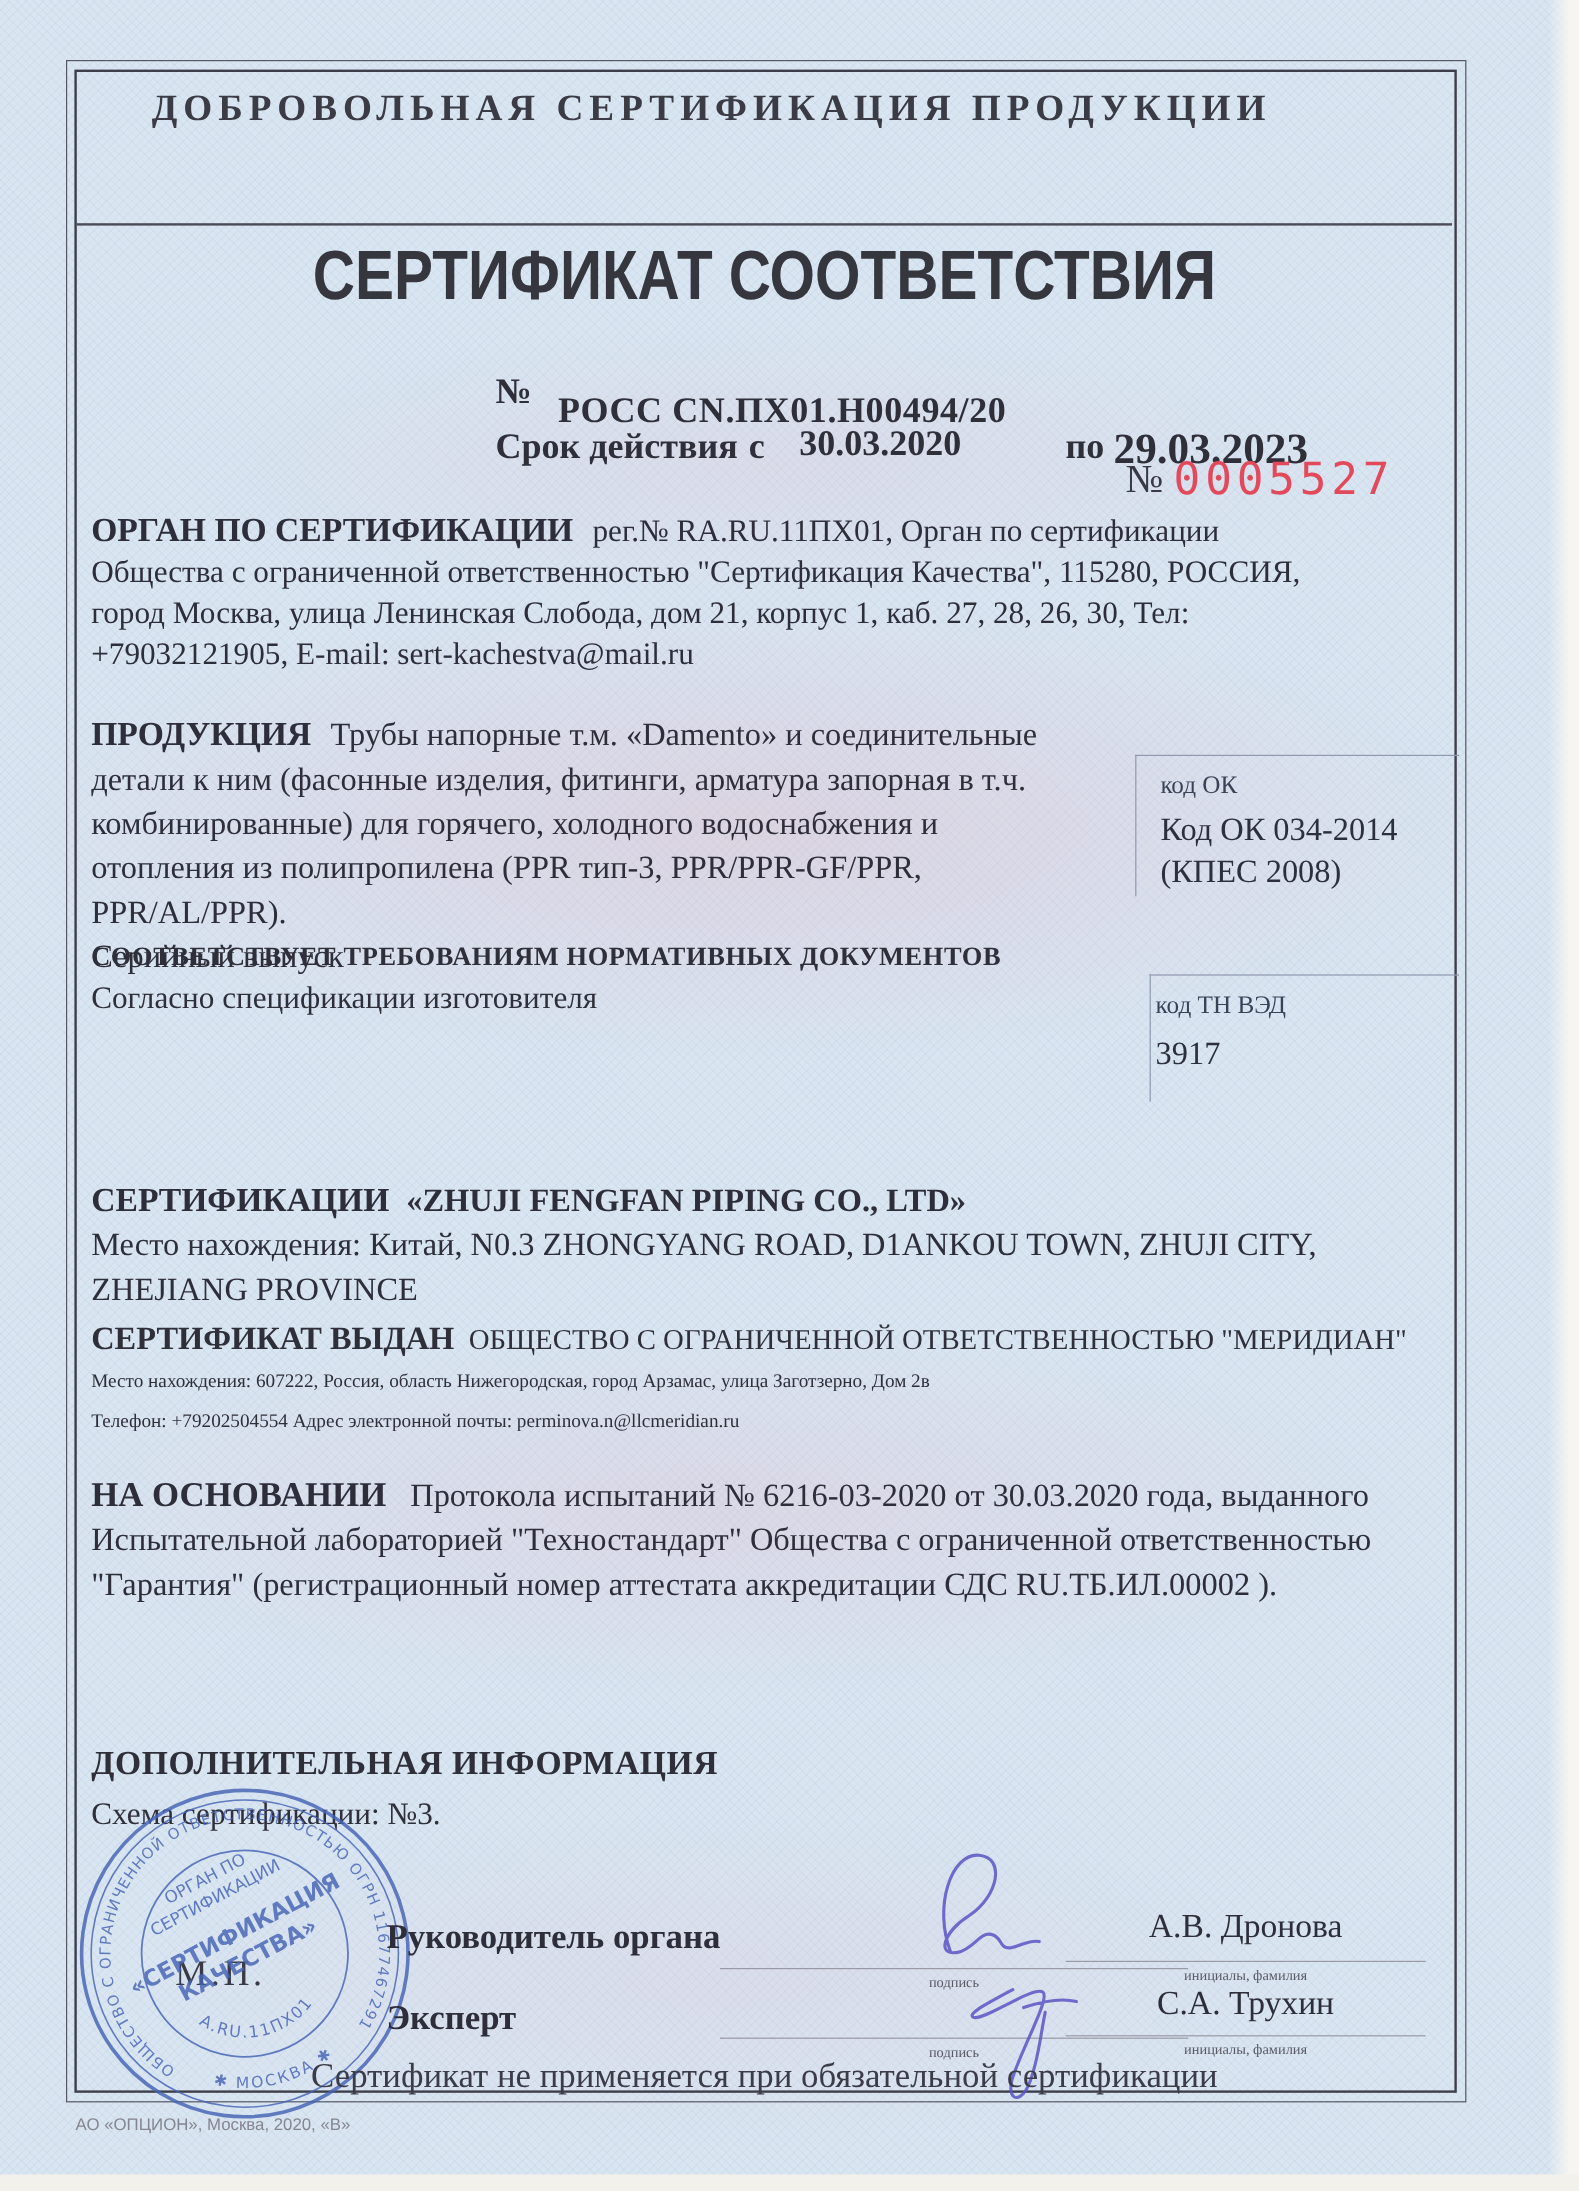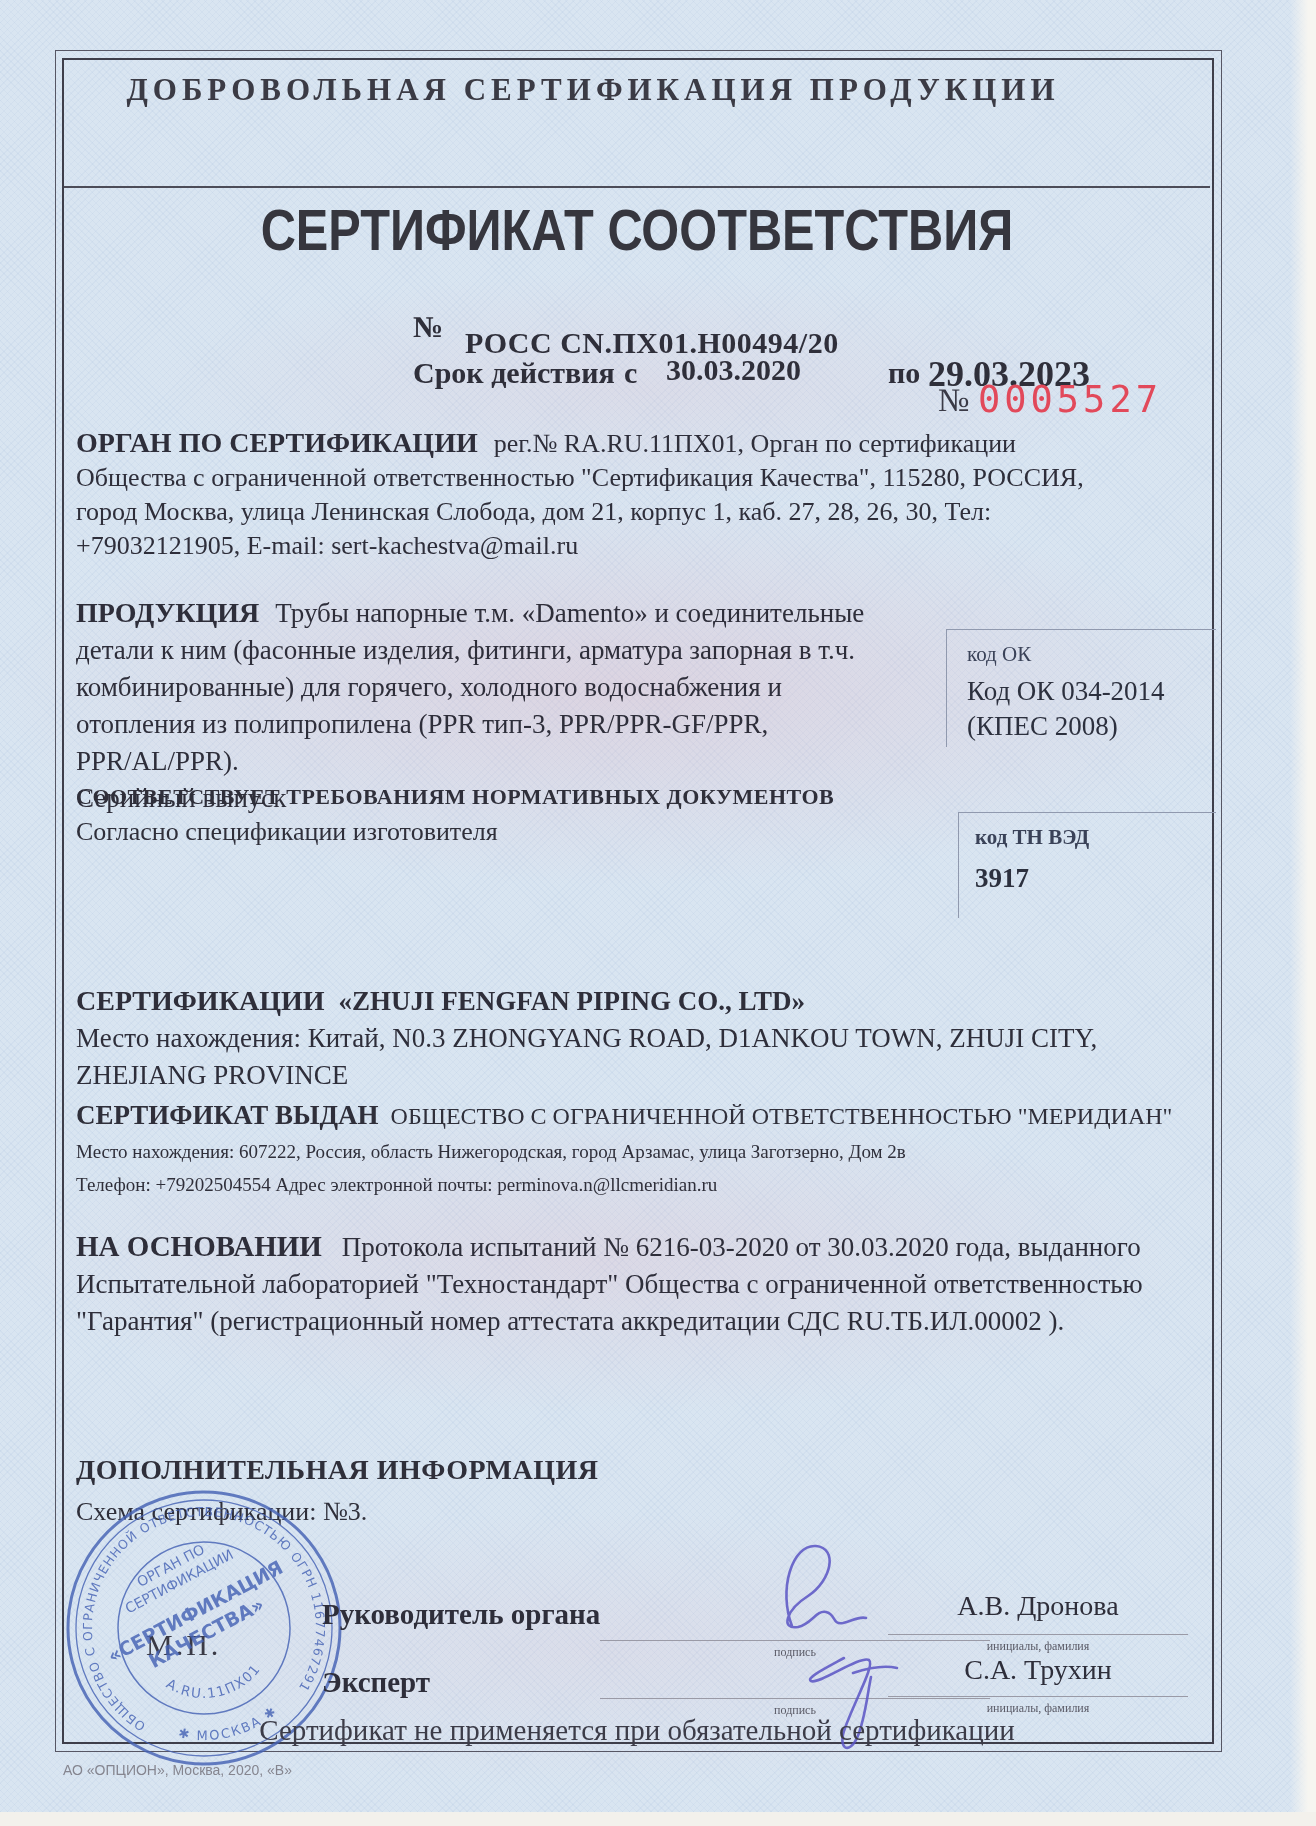--- a/index.html
+++ b/index.html
@@ -36,25 +36,25 @@
   .ph{font-weight:bold;font-size:28px;margin-right:16px;}
   .sec-organ{left:76px;top:426px;width:1010px;}
   .sec-product{left:76px;top:594px;width:790px;font-size:27px;line-height:37px;}
   .codebox{border-top:1px solid #9099ae;border-left:1px solid #9099ae;}
   .okbox{left:946px;top:629px;width:270px;height:118px;padding:12px 0 0 20px;box-sizing:border-box;}
   .codebox .lbl{font-size:21px;color:#3a4258;}
   .codebox .val{font-size:27px;color:#2c303e;margin-top:8px;line-height:33px;}
   .sec-conforms{left:76px;top:784px;width:900px;}
   .sec-conforms .h2{font-weight:bold;font-size:22px;letter-spacing:0.5px;}
   .sec-conforms .t{font-size:26px;margin-top:7px;}
-  .tnvedbox{left:958px;top:812px;width:258px;height:106px;padding:12px 0 0 16px;box-sizing:border-box;font-weight:bold;}
+  .tnvedbox{left:958px;top:812px;width:258px;height:106px;padding:12px 0 0 4px;box-sizing:border-box;}
   .sec-manu{left:76px;top:982px;width:1085px;font-size:27px;line-height:37px;}
   .sec-issued{left:76px;top:1100px;width:1115px;}
   .sec-issued .name{font-size:24px;}
-  .sec-issued .small{font-size:19px;line-height:30px;}
+  .sec-issued .small{font-size:16px;line-height:30px;}
   .sec-basis{left:76px;top:1228px;width:1105px;font-size:27px;line-height:37px;}
   .sec-basis .ph{font-size:29px;margin-right:20px;}
   .sec-add{left:76px;top:1454px;width:800px;}
   .sec-add .h2{font-weight:bold;font-size:28px;letter-spacing:0.5px;}
   .sec-add .t{font-size:26px;margin-top:11px;}
   .mp{left:146px;top:1628px;font-size:30px;letter-spacing:3px;color:#3a3a46;}
   .stamp{left:58px;top:1482px;transform:rotate(-14deg);opacity:0.82;}
   .sigrow-role{font-weight:bold;font-size:29px;color:#2e2e3a;}
   .role1{left:322px;top:1598px;} .role2{left:322px;top:1666px;}
   .line{height:1px;background:#9a9aa6;}

